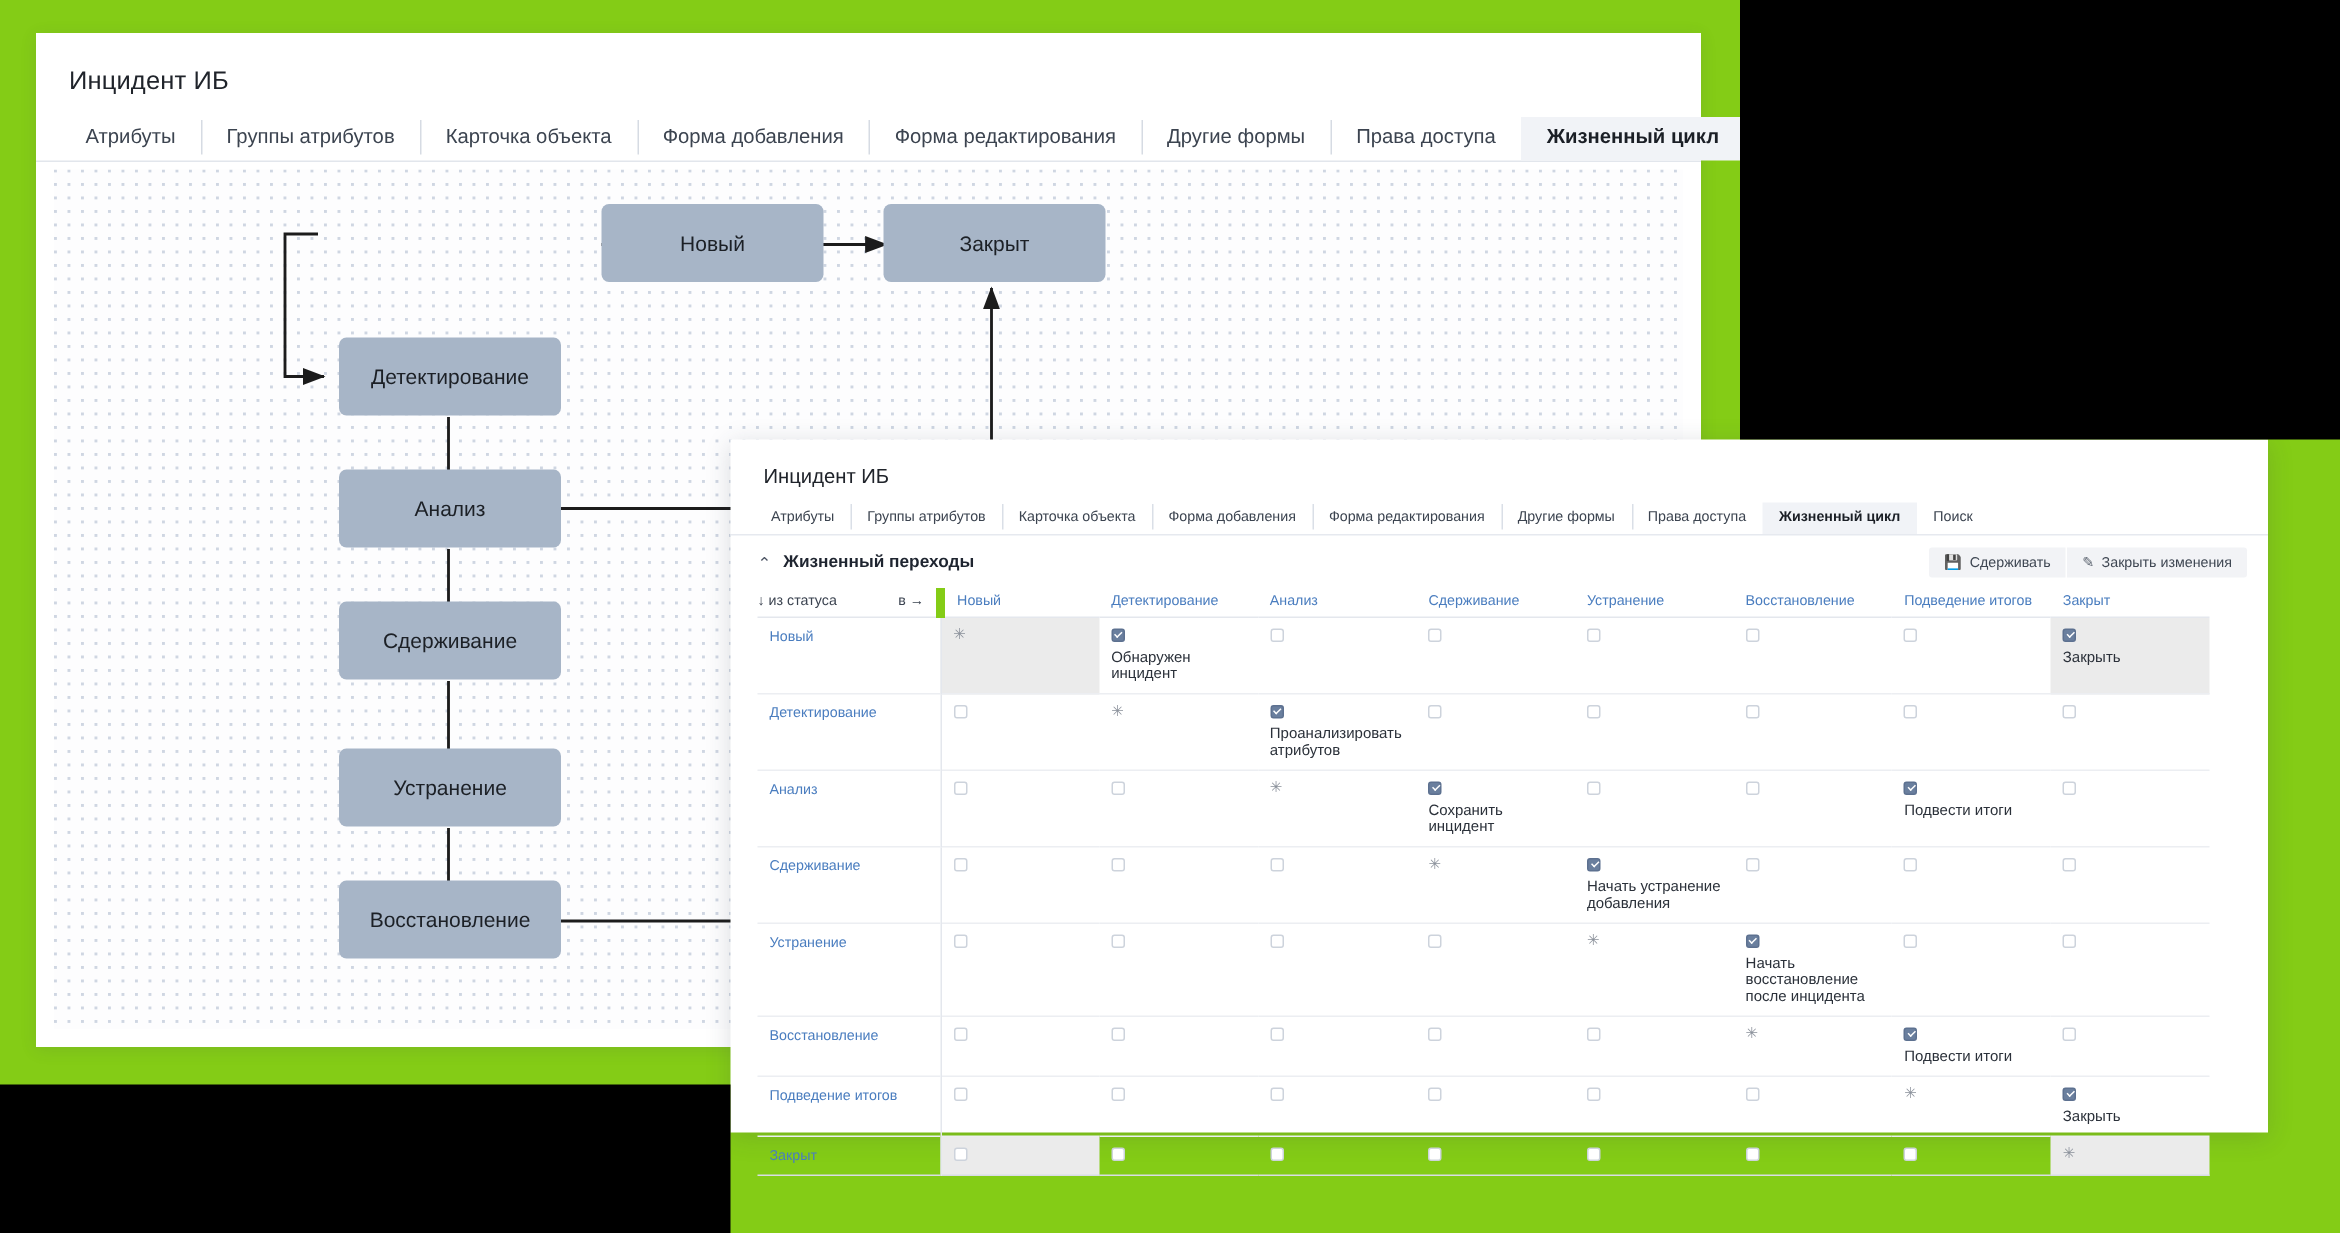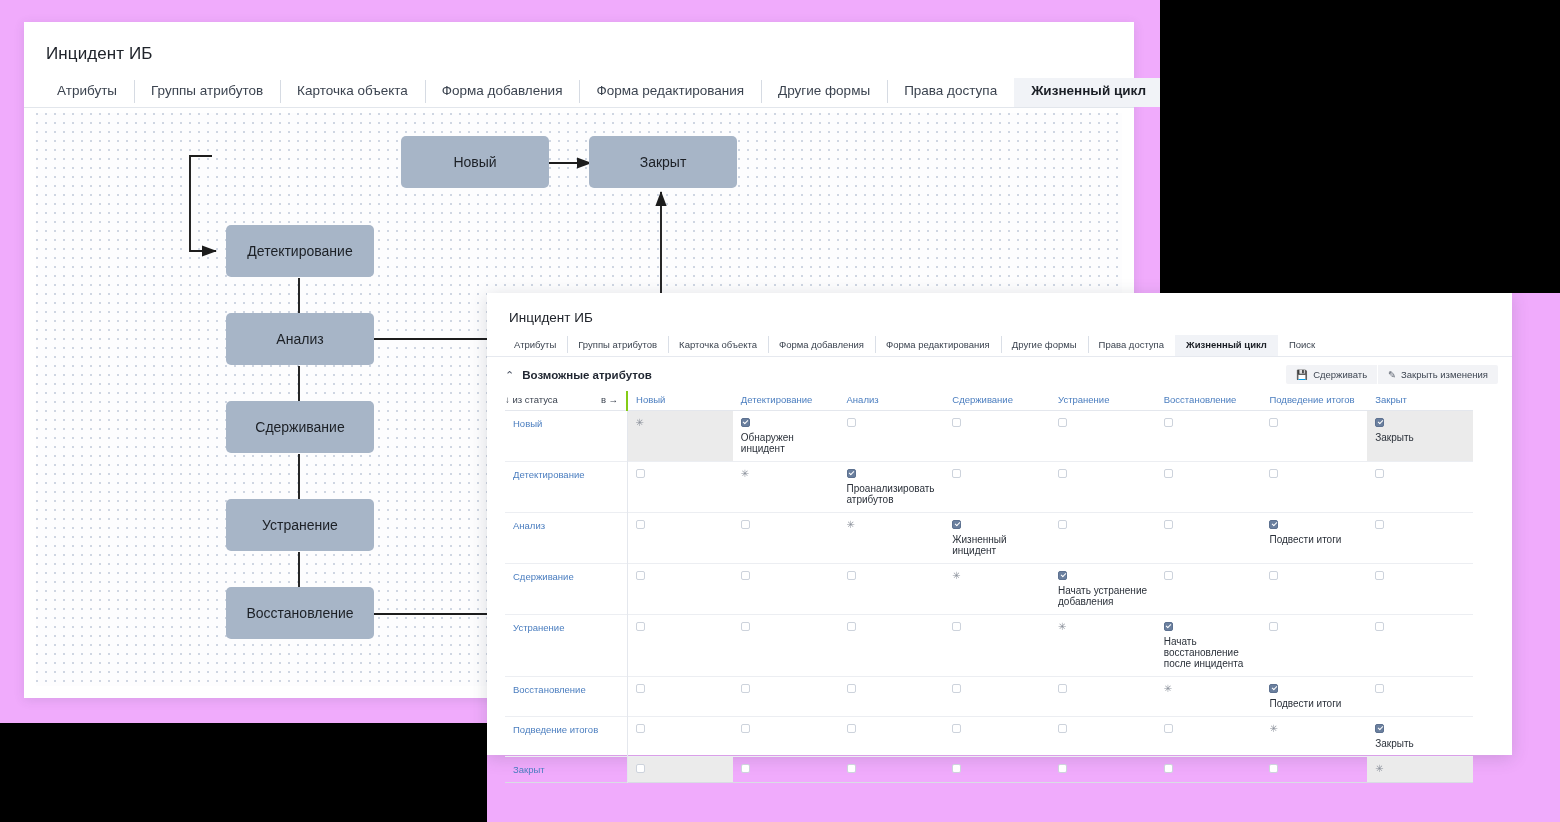--- a/index.html
+++ b/index.html
@@ -3,21 +3,21 @@
 <meta charset="utf-8">
 <style>
   * { box-sizing: border-box; }
   html, body {
     margin: 0; padding: 0;
     width: 1560px; height: 822px;
     overflow: hidden;
     font-family: "Liberation Sans", sans-serif;
     background: #eef1f6;
   }
-  #root { position: relative; width: 1560px; height: 822px; background: #f0abfc; }
+  #root { position: relative; width: 1560px; height: 822px; background: #84cc16; }
 
   
   .mask { position: absolute; background: #000; }
   #mask-tr { left: 1160px; top: 0; width: 400px; height: 293px; }
   #mask-bl { left: 0; top: 723px; width: 487px; height: 99px; }
 
   
   #win1 {
     position: absolute; left: 24px; top: 22px; width: 1110px; height: 676px;
     background: #ffffff;
@@ -106,21 +106,21 @@
   table#matrix th, table#matrix td {
     font-size: 9.5px; vertical-align: top; padding: 0;
   }
   table#matrix thead th {
     border-bottom: 1px solid #e4e7ed; padding: 3px 0 5px 0; font-weight: normal;
   }
   .col-from { width: 122px; }
   .col-st { width: 105.7px; }
   .hdr-from {
     color: #3b4350; font-size: 9px; text-align: right;
-    border-right: 2px solid #84cc16; padding-right: 8px !important;
+    border-right: 6px solid #84cc16; padding-right: 8px !important;
   }
   .hdr-from .hf { display: flex; justify-content: space-between; align-items: center; }
   .hdr-from b { font-weight: normal; }
   .hdr-st { color: #4a7dbf; text-align: left; padding-left: 8px !important; }
   .from-cell {
     color: #4a7dbf; border-right: 1px solid #e4e7ed;
     padding: 7px 0 7px 8px !important; white-space: nowrap;
   }
   .cell { padding: 7px 6px 7px 8px !important; }
   .cell.hl { background: #ebebeb; }
@@ -228,21 +228,21 @@
         <div class="tab"><span>Форма редактирования</span></div>
         <div class="tab"><span>Другие формы</span></div>
         <div class="tab"><span>Права доступа</span></div>
         <div class="tab active"><span>Жизненный цикл</span></div>
         <div class="tab"><span>Поиск</span></div>
       </div>
 
     <div id="section-bar">
       <div id="section-left">
         <span class="caret-up">⌃</span>
-        <span id="section-title">Возможные атрибутов</span>
+        <span id="section-title">Жизненный переходы</span>
       </div>
       <div id="section-actions">
         <div class="act-btn first">
           <span class="act-ico">💾</span>
           <span>Сдерживать</span>
         </div>
         <div class="act-btn last">
           <span class="act-ico">✎</span>
           <span>Закрыть изменения</span>
         </div>
@@ -344,21 +344,21 @@
                 <span class="cb"></span>
               </td>
               <td class="cell">
                 <span class="cb"></span>
               </td>
               <td class="cell">
                 <span class="star">✳</span>
               </td>
               <td class="cell">
                 <span class="cb on"></span>
-                <div class="cap">Жизненный инцидент</div>
+                <div class="cap">Сохранить инцидент</div>
               </td>
               <td class="cell">
                 <span class="cb"></span>
               </td>
               <td class="cell">
                 <span class="cb"></span>
               </td>
               <td class="cell">
                 <span class="cb on"></span>
                 <div class="cap">Подвести итоги</div>

